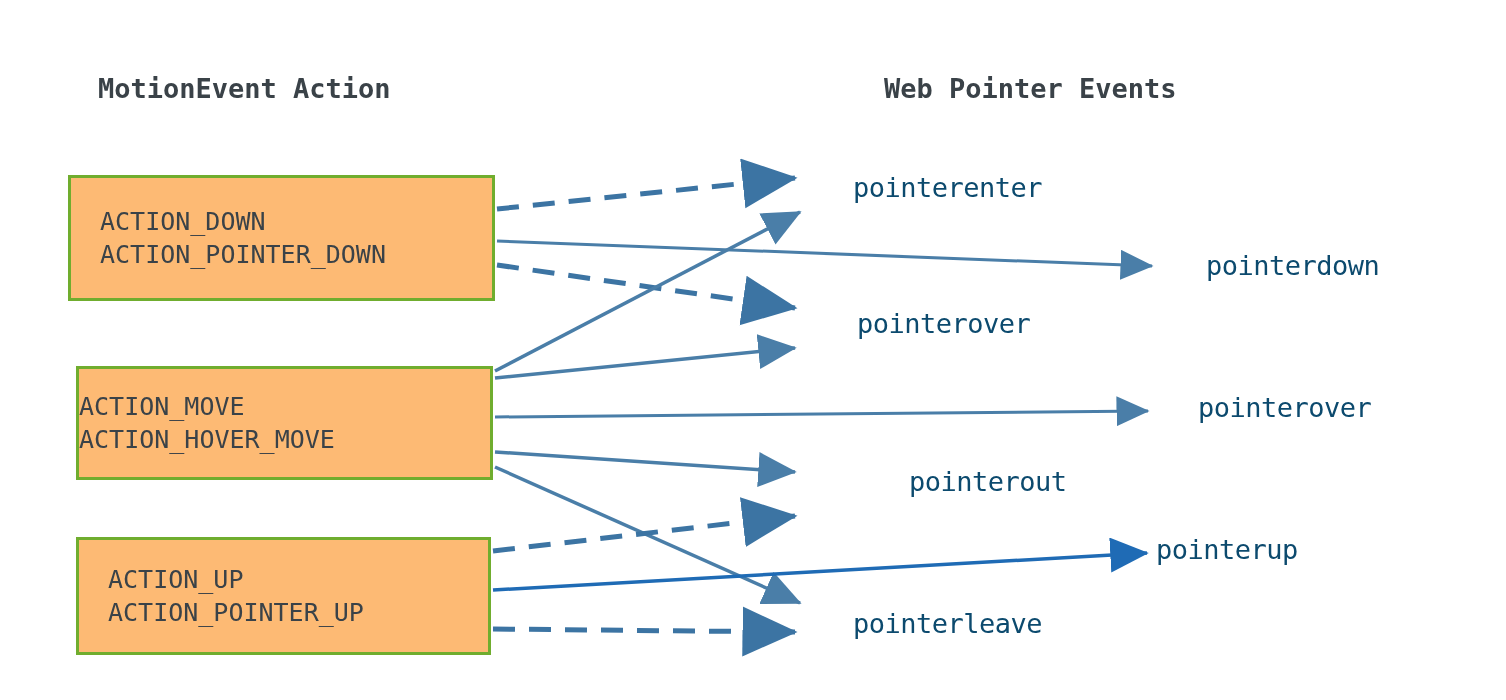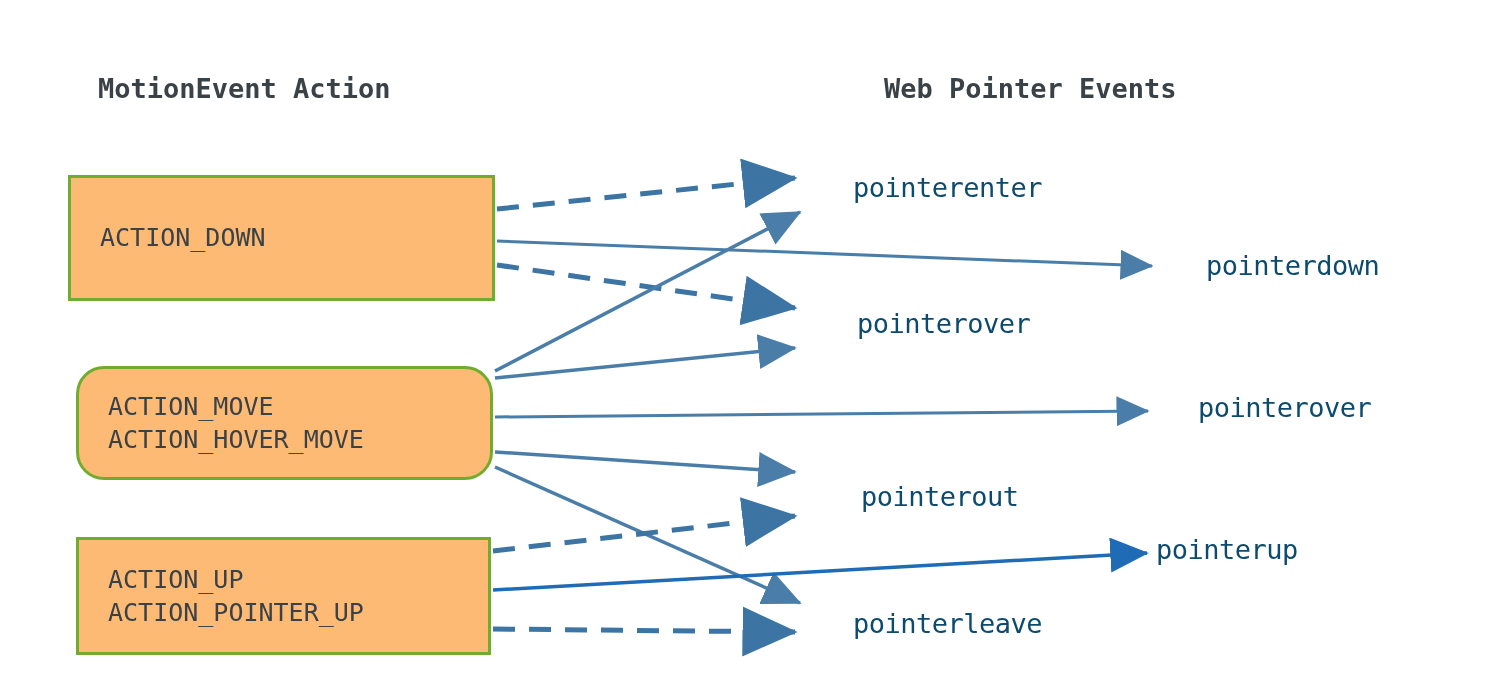--- a/index.html
+++ b/index.html
@@ -37,36 +37,36 @@
     justify-content:center;
   }
   .action-line{
     font-family:"DejaVu Sans Mono","Liberation Mono",monospace;
     font-size:25px;
     color:#3a4248;
     line-height:1.33;
     white-space:nowrap;
   }
   #box-down{left:68px;top:175px;width:427px;height:126px;padding-left:29px;}
-  #box-move{left:76px;top:366px;width:417px;height:114px;padding-left:29px;border-radius:28px;}
+  #box-move{left:76px;top:366px;width:417px;height:114px;}
   #box-up{left:76px;top:537px;width:415px;height:118px;padding-left:29px;}
 
   .event-label{
     position:absolute;
     font-family:"DejaVu Sans Mono","Liberation Mono",monospace;
     font-size:27px;
     color:#0c4a6e;
     white-space:nowrap;
     letter-spacing:-0.5px;
   }
   #lbl-pointerenter{left:853px;top:172px;}
   #lbl-pointerdown{left:1206px;top:250px;}
   #lbl-pointerover{left:857px;top:308px;}
   #lbl-pointermove{left:1198px;top:392px;}
-  #lbl-pointerout{left:861px;top:466px;margin-top:15px;}
+  #lbl-pointerout{left:909px;top:466px;}
   #lbl-pointerup{left:1156px;top:534px;}
   #lbl-pointerleave{left:853px;top:608px;}
 </style>
 </head>
 <body>
 
 <div id="stage">
 
   <svg id="wires" viewBox="0 0 1506 700">
     <defs>
@@ -103,20 +103,21 @@
 
     <line x1="493" y1="629" x2="795" y2="632" stroke="#3C74A3" stroke-width="5" stroke-dasharray="22 14" marker-end="url(#ah-dashed)"></line>
   </svg>
 
   <div class="col-title" id="title-left">MotionEvent Action</div>
 
   <div class="col-title" id="title-right">Web Pointer Events</div>
 
   <div class="action-box" id="box-down">
     <div class="action-line">ACTION_DOWN</div>
+    <div class="action-line">ACTION_POINTER_DOWN</div>
   </div>
 
   <div class="action-box" id="box-move">
     <div class="action-line">ACTION_MOVE</div>
     <div class="action-line">ACTION_HOVER_MOVE</div>
   </div>
 
   <div class="action-box" id="box-up">
     <div class="action-line">ACTION_UP</div>
     <div class="action-line">ACTION_POINTER_UP</div>

